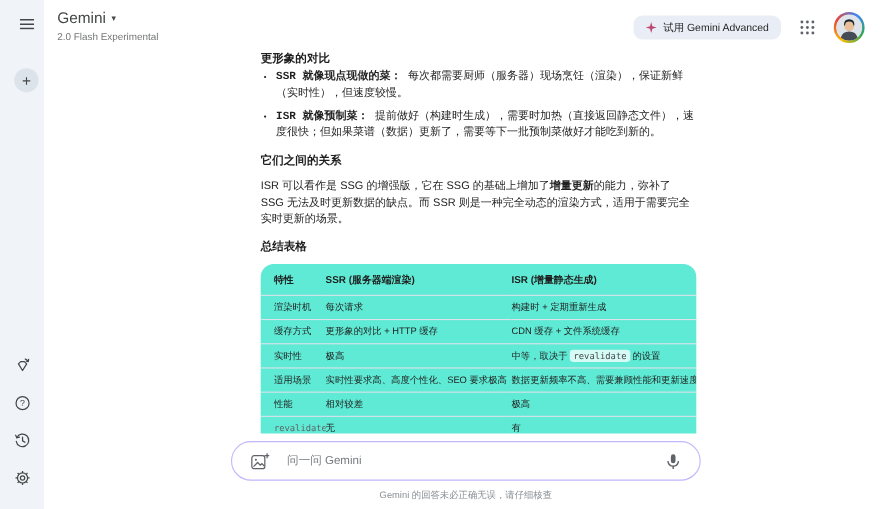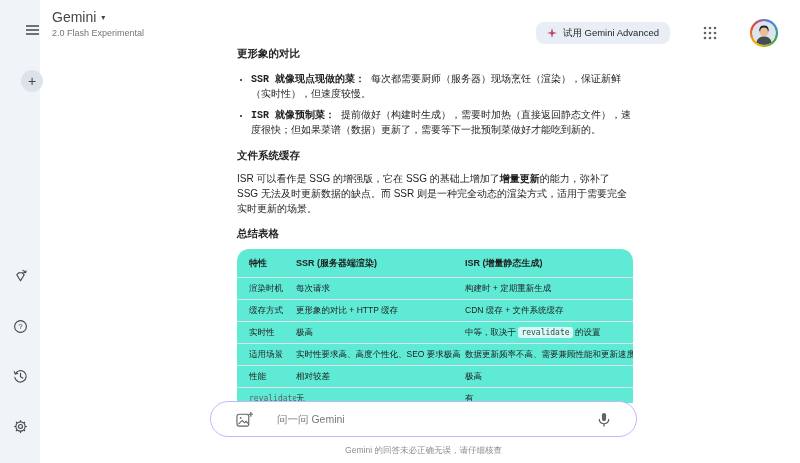--- a/index.html
+++ b/index.html
@@ -2,21 +2,21 @@
 <html><head>
 <meta charset="utf-8">
 <style>
   html,body{margin:0;padding:0;}
   body{
     width:800px;height:463px;overflow:hidden;position:relative;
     background:#ffffff;color:#1f1f1f;
     font-family:"Liberation Sans",sans-serif;
     -webkit-font-smoothing:antialiased;
   }
-  button{background:none;border:none;padding:0;margin:12px;cursor:pointer;font-family:inherit;}
+  button{background:none;border:none;padding:0;margin:4px;cursor:pointer;font-family:inherit;}
 
   
   .sidebar{position:absolute;left:0;top:0;bottom:0;width:40px;background:#f0f3f8;}
   .menu-btn{position:absolute;top:13px;left:14px;display:block;line-height:0;}
   .new-chat{
     position:absolute;top:58px;left:9px;width:22px;height:22px;border-radius:50%;
     background:#dde3ea;color:#444746;font-size:14px;font-weight:400;
     display:flex;align-items:center;justify-content:center;line-height:1;
   }
   .sidebar-bottom{
@@ -38,21 +38,21 @@
   }
   .apps-btn{display:flex;align-items:center;line-height:0;}
   .avatar{
     width:28px;height:28px;border-radius:50%;box-sizing:border-box;padding:2px;
     background:conic-gradient(from 210deg,#fbbc04,#ea4335,#4285f4,#34a853,#fbbc04);
   }
   .avatar svg{display:block;border-radius:50%;}
 
   
   .chat{position:absolute;left:237px;top:46px;width:396px;font-size:10px;line-height:15px;color:#1f1f1f;}
-  .chat h3{font-size:10.5px;line-height:15px;margin:0 0 11px 0;font-weight:bold;}
+  .chat h3{font-size:10.5px;line-height:15px;margin:0 0 2px 0;font-weight:bold;}
   .chat h3.mid{margin:10px 0 8px 0;}
   .chat ul{margin:0 0 4px 0;padding:0 0 0 14px;font-family:Liberation Mono, monospace;}
   .chat li{margin:0 0 6px 0;}
   .chat li::marker{font-size:9px;}
   .chat p{margin:0 0 6px 0;}
 
   .tablewrap{
     margin-top:0;background:#5eead4;border-radius:12px 12px 0 0;
     height:154px;overflow:hidden;
   }
@@ -184,21 +184,21 @@
     </button>
   </div>
 </header>
 
 <main class="chat">
   <h3>更形象的对比</h3>
   <ul>
     <li><strong>SSR 就像现点现做的菜：</strong><span> 每次都需要厨师（服务器）现场烹饪（渲染），保证新鲜（实时性），但速度较慢。</span></li>
     <li><strong>ISR 就像预制菜：</strong><span> 提前做好（构建时生成），需要时加热（直接返回静态文件），速度很快；但如果菜谱（数据）更新了，需要等下一批预制菜做好才能吃到新的。</span></li>
   </ul>
-  <h3 class="mid">文件系统缓存</h3>
+  <h3 class="mid">它们之间的关系</h3>
   <p><span>ISR 可以看作是 SSG 的增强版，它在 SSG 的基础上增加了</span><strong>增量更新</strong><span>的能力，弥补了 SSG 无法及时更新数据的缺点。而 SSR 则是一种完全动态的渲染方式，适用于需要完全实时更新的场景。</span></p>
   <h3 class="mid">总结表格</h3>
 
   <div class="tablewrap">
     <table>
       <colgroup>
           <col style="width:59px">
           <col style="width:169px">
           <col>
         </colgroup>

